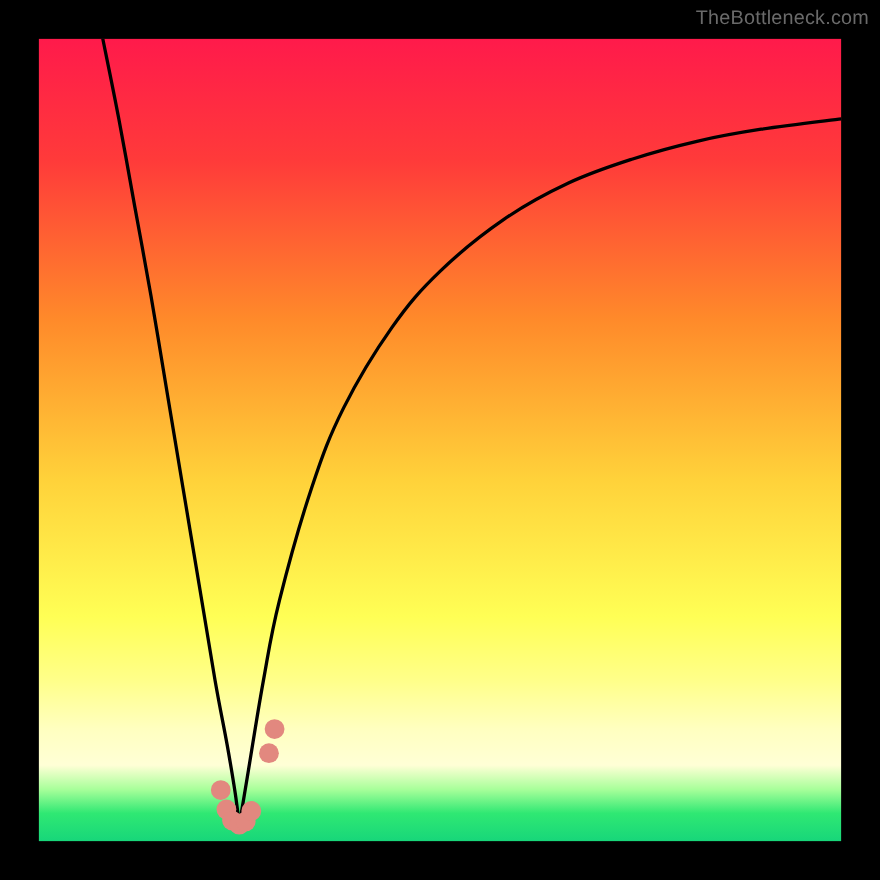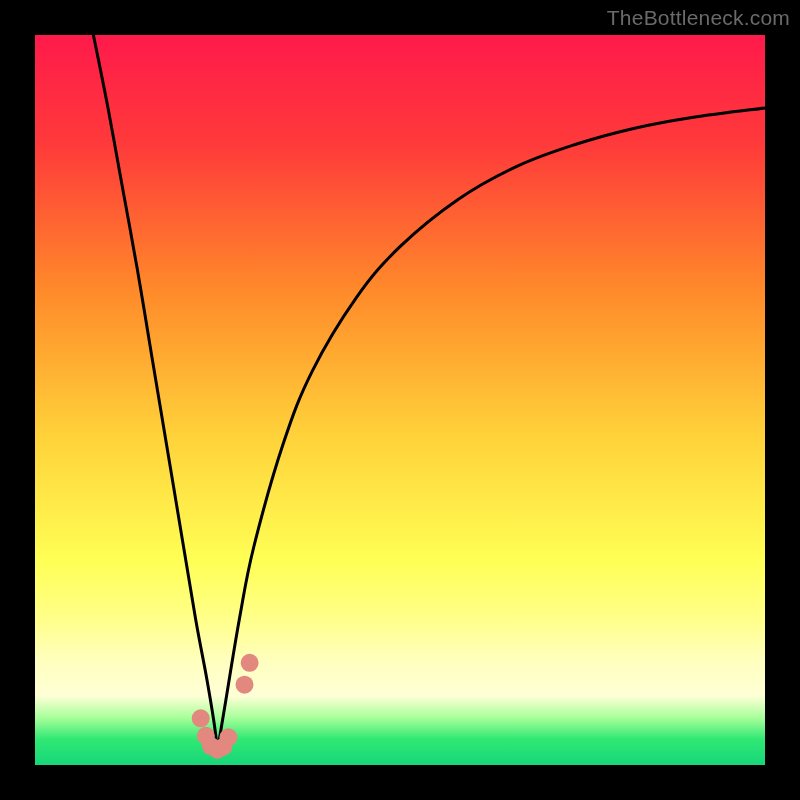--- a/index.html
+++ b/index.html
@@ -29,21 +29,21 @@
   }
   .gradient {
     position: absolute;
     left: 0; top: 0; width: 100%; height: 100%;
   }
   .watermark {
     position: absolute;
     top: 6px;
     right: 10px;
     color: #6a6a6a;
-    font-size: 21px;
+    font-size: 18px;
     font-weight: 500;
     letter-spacing: 0.2px;
   }
   svg.curves {
     position: absolute;
     left: 0; top: 0;
     width: 100%;
     height: 100%;
   }
 </style>

